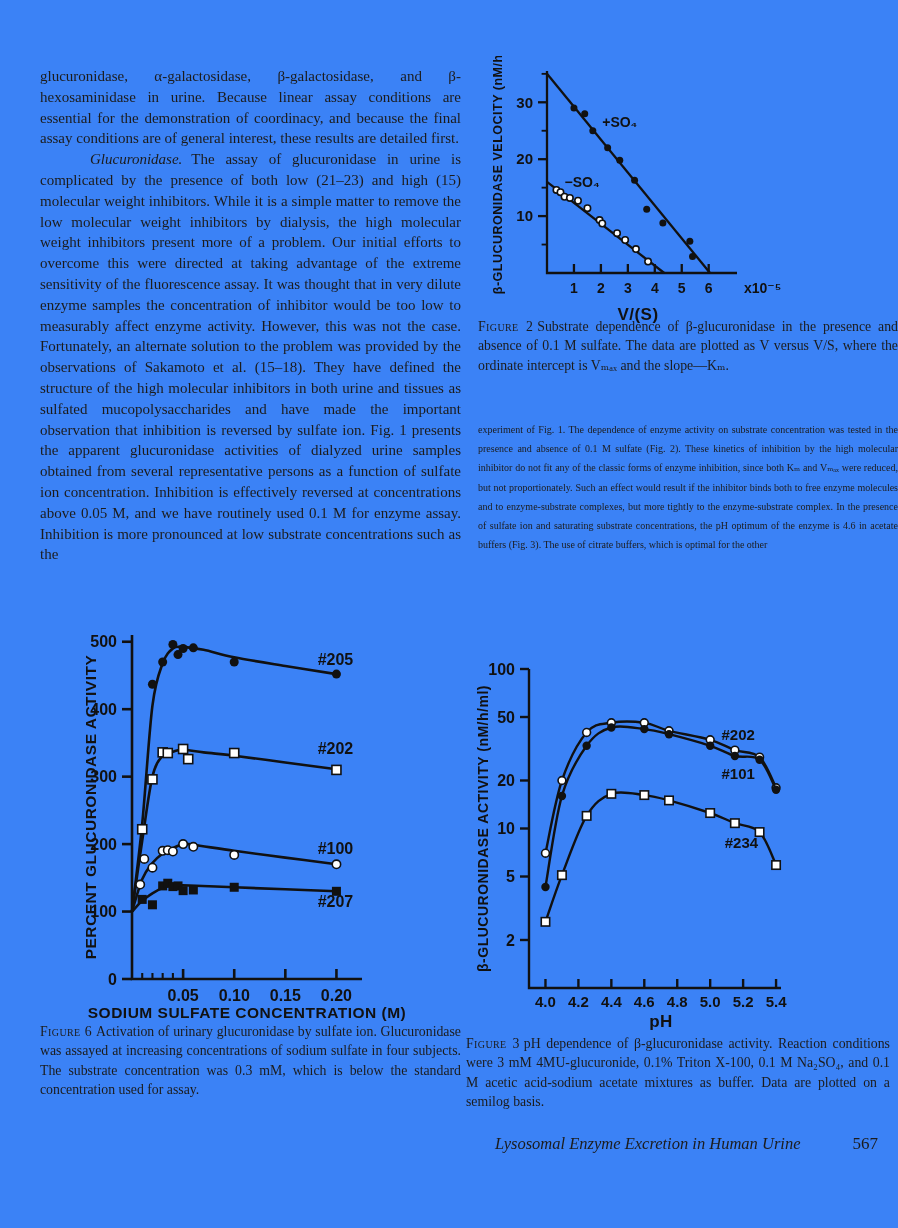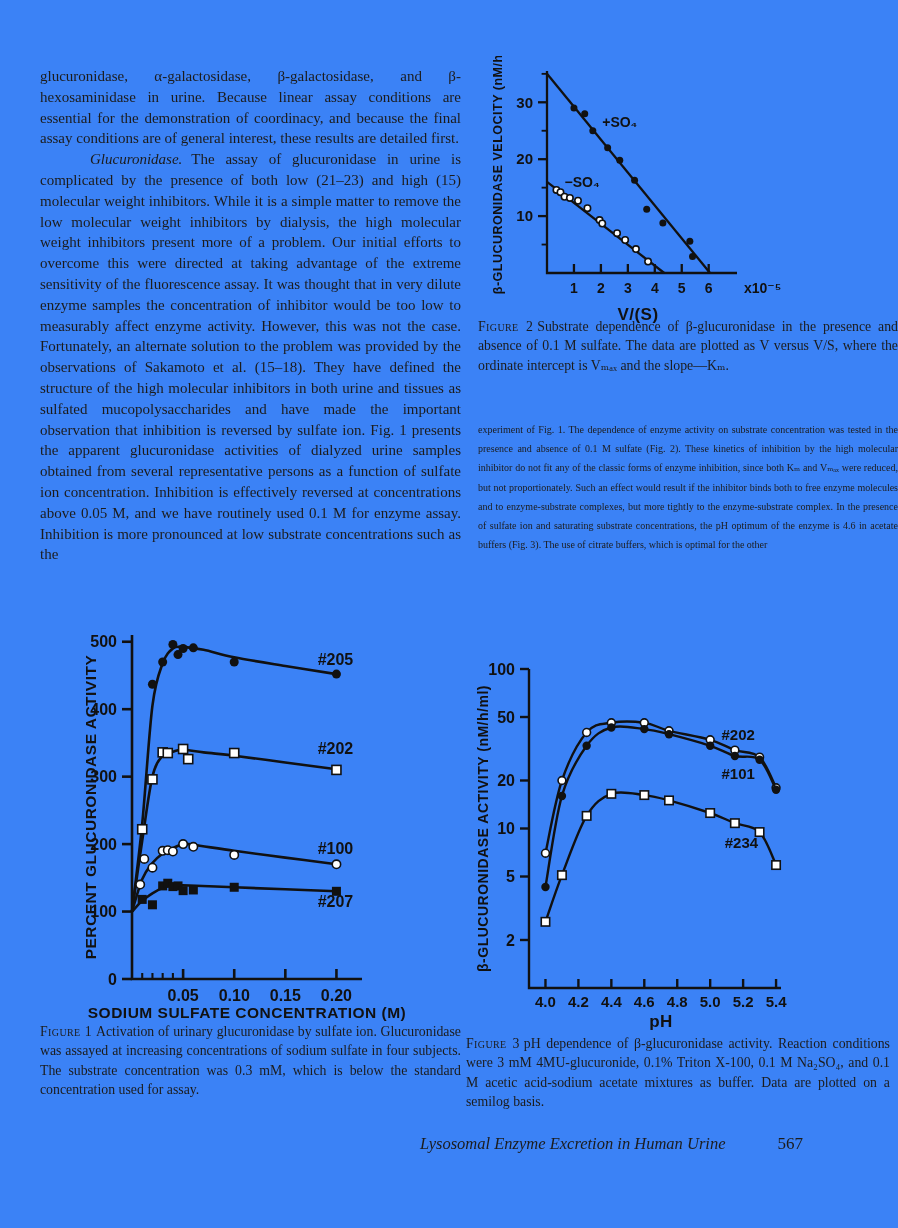--- a/index.html
+++ b/index.html
@@ -10,21 +10,21 @@
   .body p{margin:0;}
   .lead{font-style:italic;margin-right:9px;margin-left:35px;}
   .indent{text-indent:15px;}
   .cap{font:13.8px/19.3px "Liberation Serif","DejaVu Serif","DejaVu Sans",serif;
        text-align:justify;color:#1c1c1c;}
   .caplabel{font-variant:small-caps;margin-right:4px;letter-spacing:.4px;}
   .abs{position:absolute;}
   svg text{fill:#111;font-family:"Liberation Sans","DejaVu Sans",sans-serif;font-weight:bold;}
   svg .at{letter-spacing:.5px;}
   .footer{position:absolute;left:420px;top:1134px;width:458px;display:flex;
-          align-items:baseline;gap:52px;}
+          justify-content:flex-end;align-items:baseline;gap:52px;}
   .runtitle{font:italic 16.5px/20px "Liberation Serif","DejaVu Serif",serif;color:#1c1c1c;}
   .pageno{font:17px/20px "Liberation Serif","DejaVu Serif",serif;color:#1c1c1c;}
 </style>
 </head>
 <body>
 
 <div id="page">
 
   <div class="abs body" style="left:40px;top:66px;width:421px;">
     <p>glucuronidase, α-galactosidase, β-galactosidase, and β-hexosaminidase in urine. Because linear assay conditions are essential for the demonstration of coordinacy, and because the final assay conditions are of general interest, these results are detailed first.</p>
@@ -159,21 +159,21 @@
       <rect x="133.5" y="254.41764705882355" width="9" height="9" fill="#111"></rect>
       <rect x="138.61111111111111" y="259.1392156862745" width="9" height="9" fill="#111"></rect>
       <rect x="148.83333333333334" y="258.4647058823529" width="9" height="9" fill="#111"></rect>
       <rect x="189.72222222222223" y="255.76666666666665" width="9" height="9" fill="#111"></rect>
       <rect x="291.94444444444446" y="259.8137254901961" width="9" height="9" fill="#111"></rect>
       <text x="295.4222222222222" y="279.82745098039214" text-anchor="middle" style="font-size:16px">#207</text>
       <text x="207" y="391" text-anchor="middle" class="at" style="font-size:15.5px">SODIUM SULFATE CONCENTRATION (M)</text>
       <text x="56" y="180" text-anchor="middle" class="at" transform="rotate(-90 56 180)" style="font-size:15.5px">PERCENT GLUCURONIDASE ACTIVITY</text>
     </svg>
 
-  <div class="abs cap" style="left:40px;top:1022px;width:421px;"><span class="caplabel">Figure 1</span><span>Activation of urinary glucuronidase by sulfate ion. Glucuronidase was assayed at increasing concentrations of sodium sulfate in four subjects. The substrate concentration was 0.3 mM, which is below the standard concentration used for assay.</span></div>
+  <div class="abs cap" style="left:40px;top:1022px;width:421px;"><span class="caplabel">Figure 6</span><span>Activation of urinary glucuronidase by sulfate ion. Glucuronidase was assayed at increasing concentrations of sodium sulfate in four subjects. The substrate concentration was 0.3 mM, which is below the standard concentration used for assay.</span></div>
 
   <svg class="abs" style="left:466px;top:654px;" width="428" height="378" viewBox="0 0 428 378">
       <path d="M 63 15 L 63 334 L 315 334" fill="none" stroke="#111" stroke-width="2.4"></path>
       <line x1="79.47058823529414" x2="79.47058823529414" y1="334" y2="325" stroke="#111" stroke-width="2.4"></line>
       <text x="79.47058823529414" y="353" text-anchor="middle" style="font-size:15px">4.0</text>
       <line x1="112.4117647058824" x2="112.4117647058824" y1="334" y2="325" stroke="#111" stroke-width="2.4"></line>
       <text x="112.4117647058824" y="353" text-anchor="middle" style="font-size:15px">4.2</text>
       <line x1="145.35294117647067" x2="145.35294117647067" y1="334" y2="325" stroke="#111" stroke-width="2.4"></line>
       <text x="145.35294117647067" y="353" text-anchor="middle" style="font-size:15px">4.4</text>
       <line x1="178.29411764705878" x2="178.29411764705878" y1="334" y2="325" stroke="#111" stroke-width="2.4"></line>

